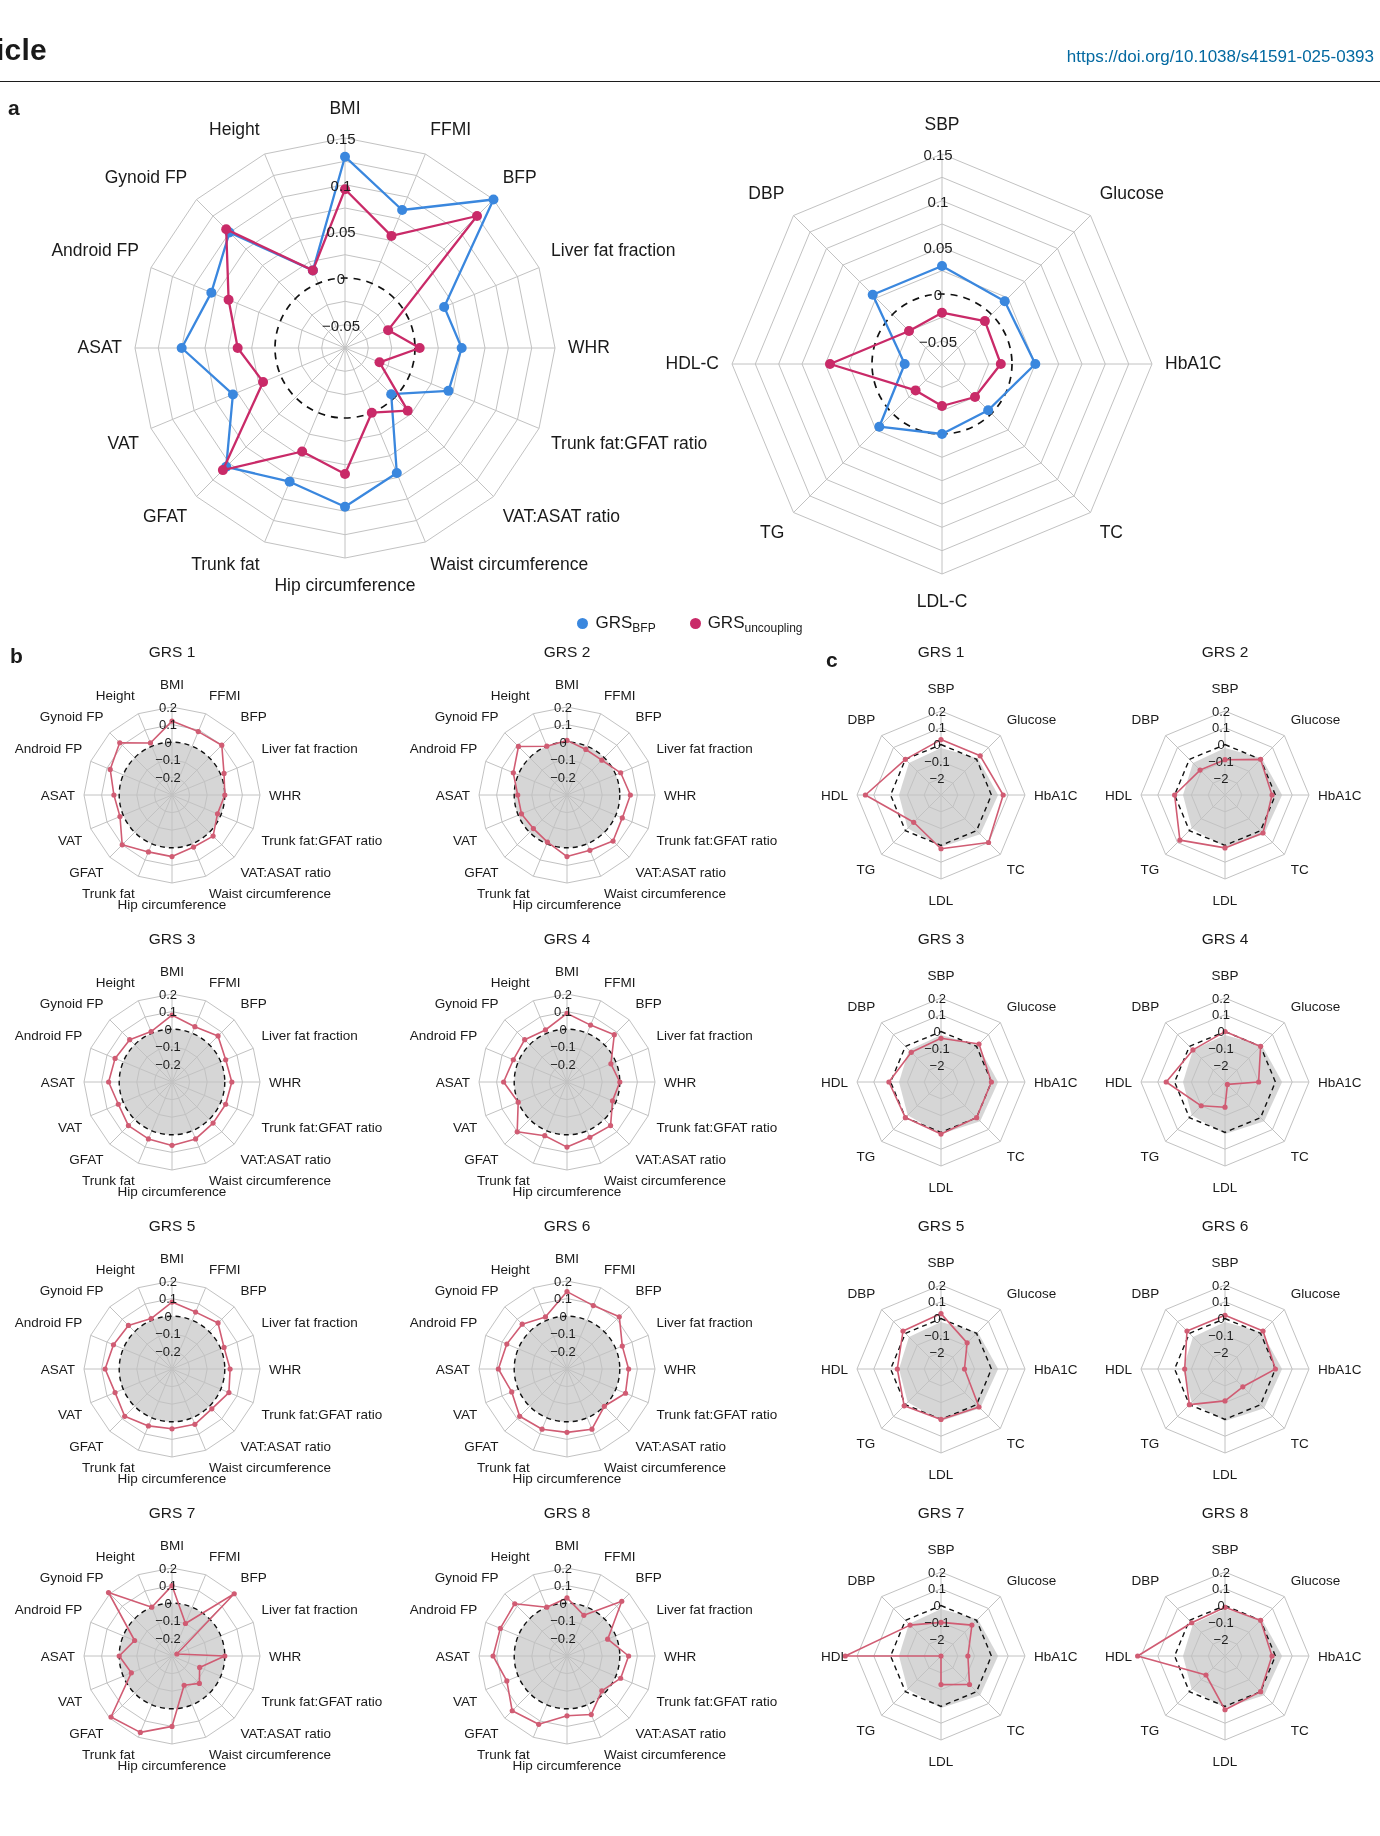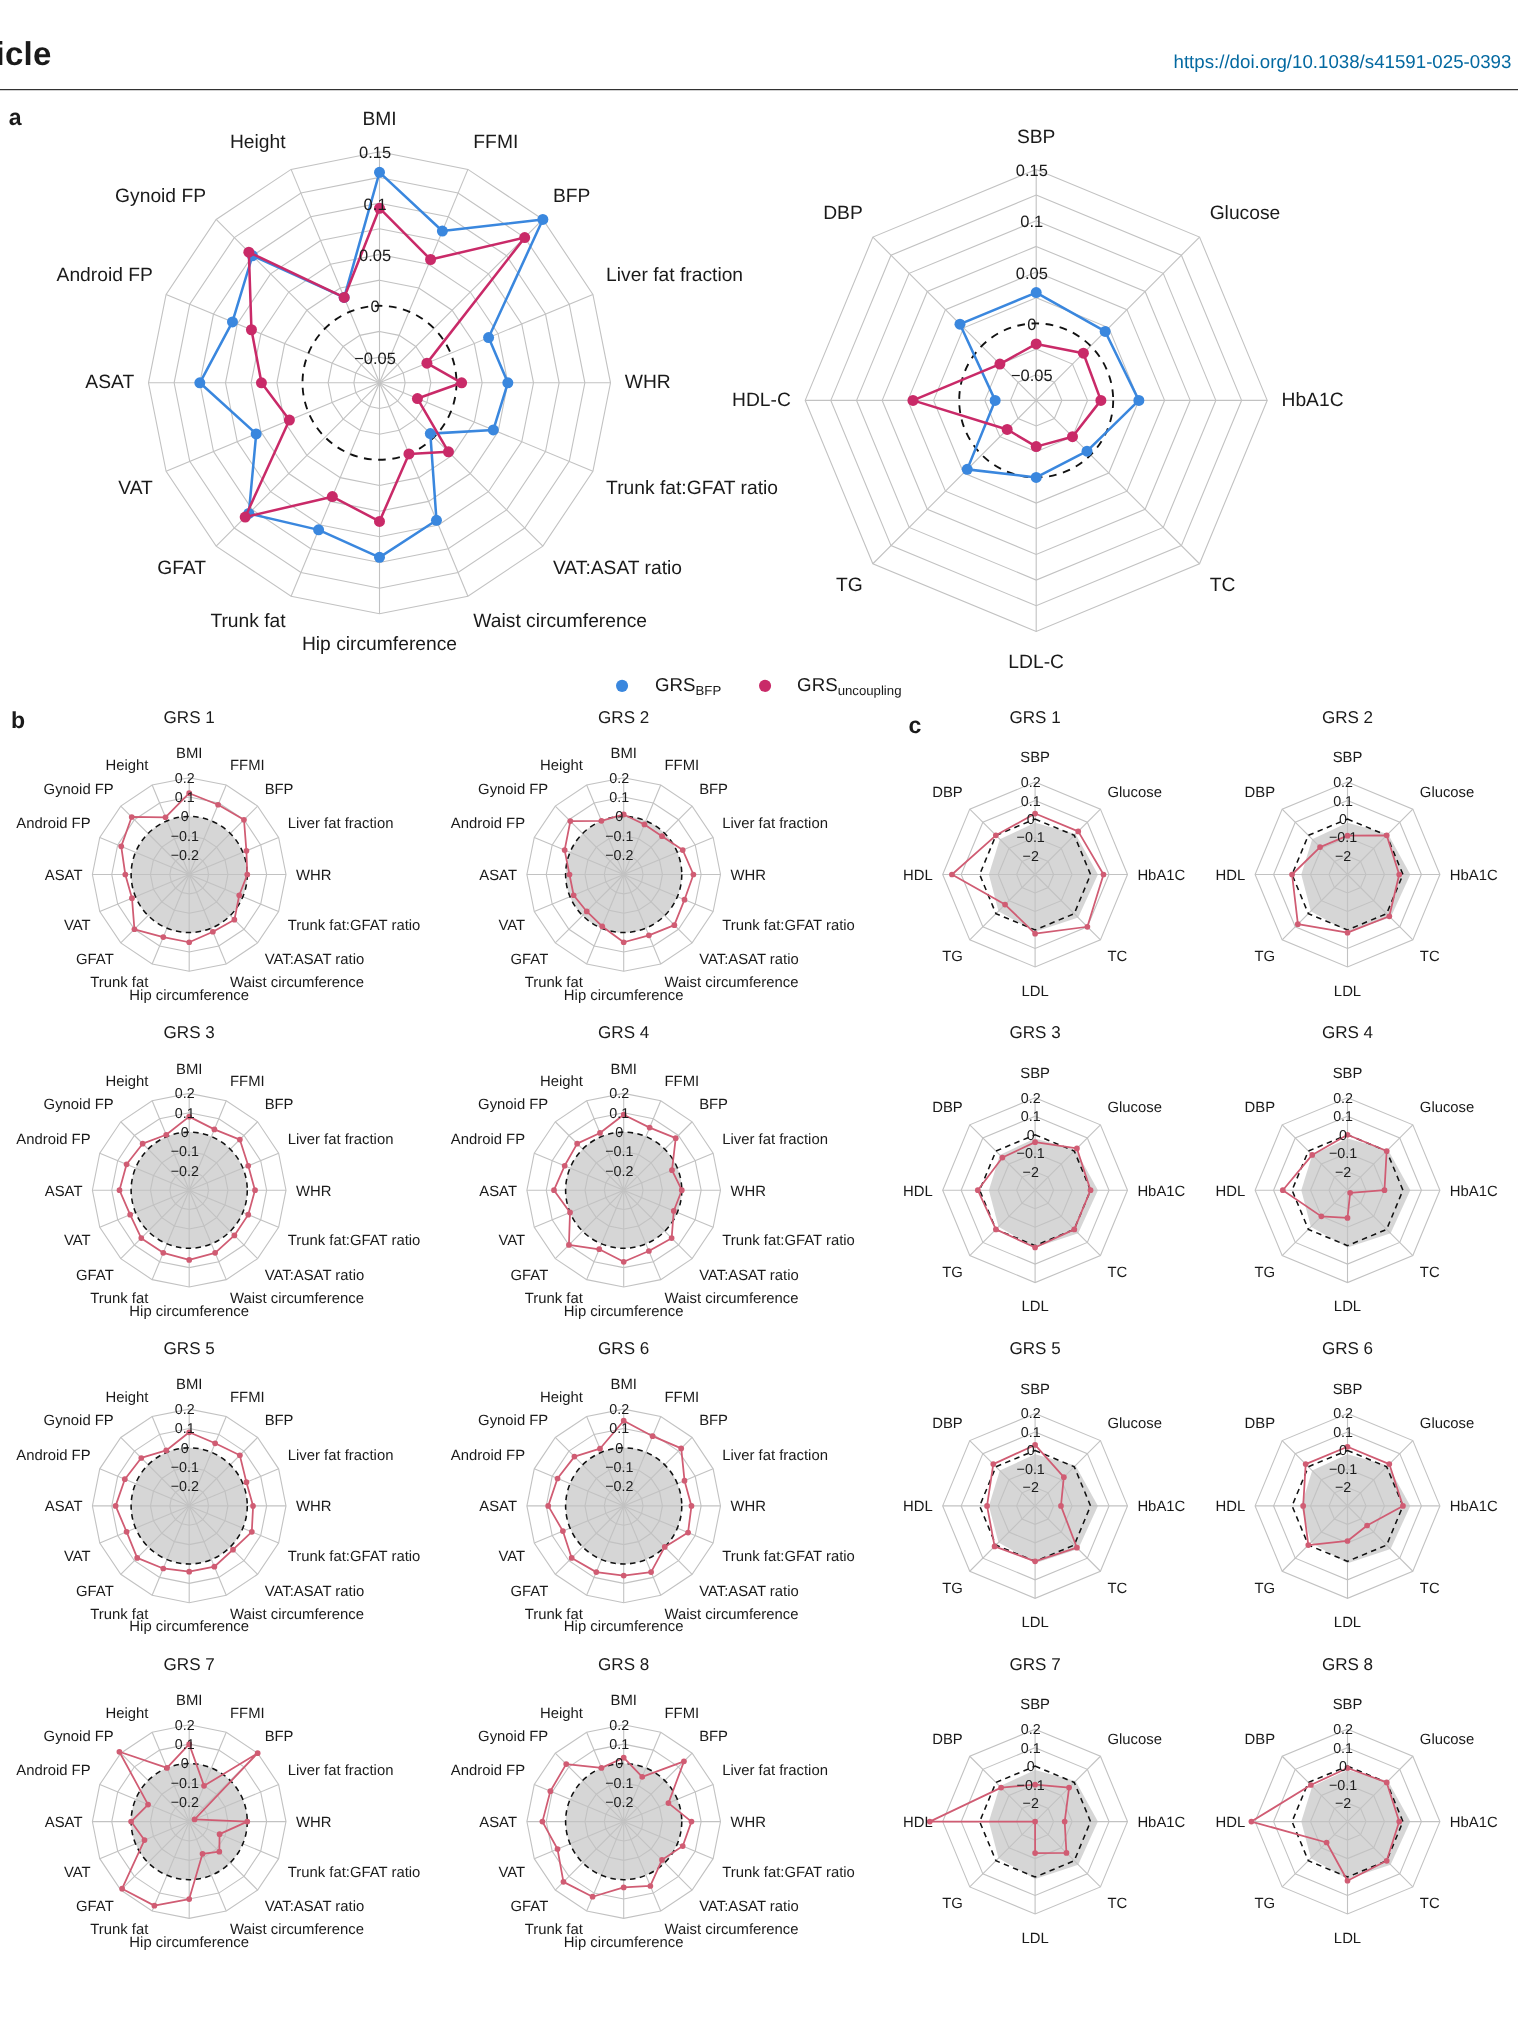--- a/index.html
+++ b/index.html
@@ -5,21 +5,21 @@
   html,body{margin:0;padding:0;background:#ffffff;}
   body{width:1380px;height:1836px;font-family:"Liberation Sans",sans-serif;color:#1a1a1a;position:relative;overflow:hidden;}
   .header{height:82px;border-bottom:1.6px solid #1c1c1c;display:flex;align-items:flex-end;justify-content:space-between;padding:12px 6px 14px 0;box-sizing:border-box;}
   .article-label{font-size:30px;font-weight:bold;letter-spacing:.2px;margin-left:-4px;}
   .doi-link{font-size:17px;color:#0369a1;text-decoration:none;font-weight:500;}
   .panel-a-row{display:flex;margin-top:4px;position:relative;}
   .panel-letter{font-size:21px;font-weight:bold;position:absolute;z-index:5;}
   #label-a{left:8px;top:10px;position:absolute;}
   .achart{position:relative;}
   .legend-row{display:flex;justify-content:center;gap:34px;align-items:center;height:34px;margin-top:-38px;position:relative;z-index:4;}
-  .legend-item{display:flex;align-items:center;gap:24px;font-size:17px;}
+  .legend-item{display:flex;align-items:center;gap:7px;font-size:17px;}
   .legend-dot{width:11px;height:11px;border-radius:50%;display:inline-block;}
   .legend-sub{font-size:12px;position:relative;top:4px;}
   .small-grid{position:relative;}
   .small-row{display:flex;}
   .cell-b{width:385px;height:287px;position:relative;}
   .cell-c{width:305px;height:287px;position:relative;}
   #label-b{left:10px;top:4px;}
   #label-c{left:826px;top:8px;}
   svg{overflow:visible;display:block;}
   svg text{font-family:"Liberation Sans",sans-serif;}

